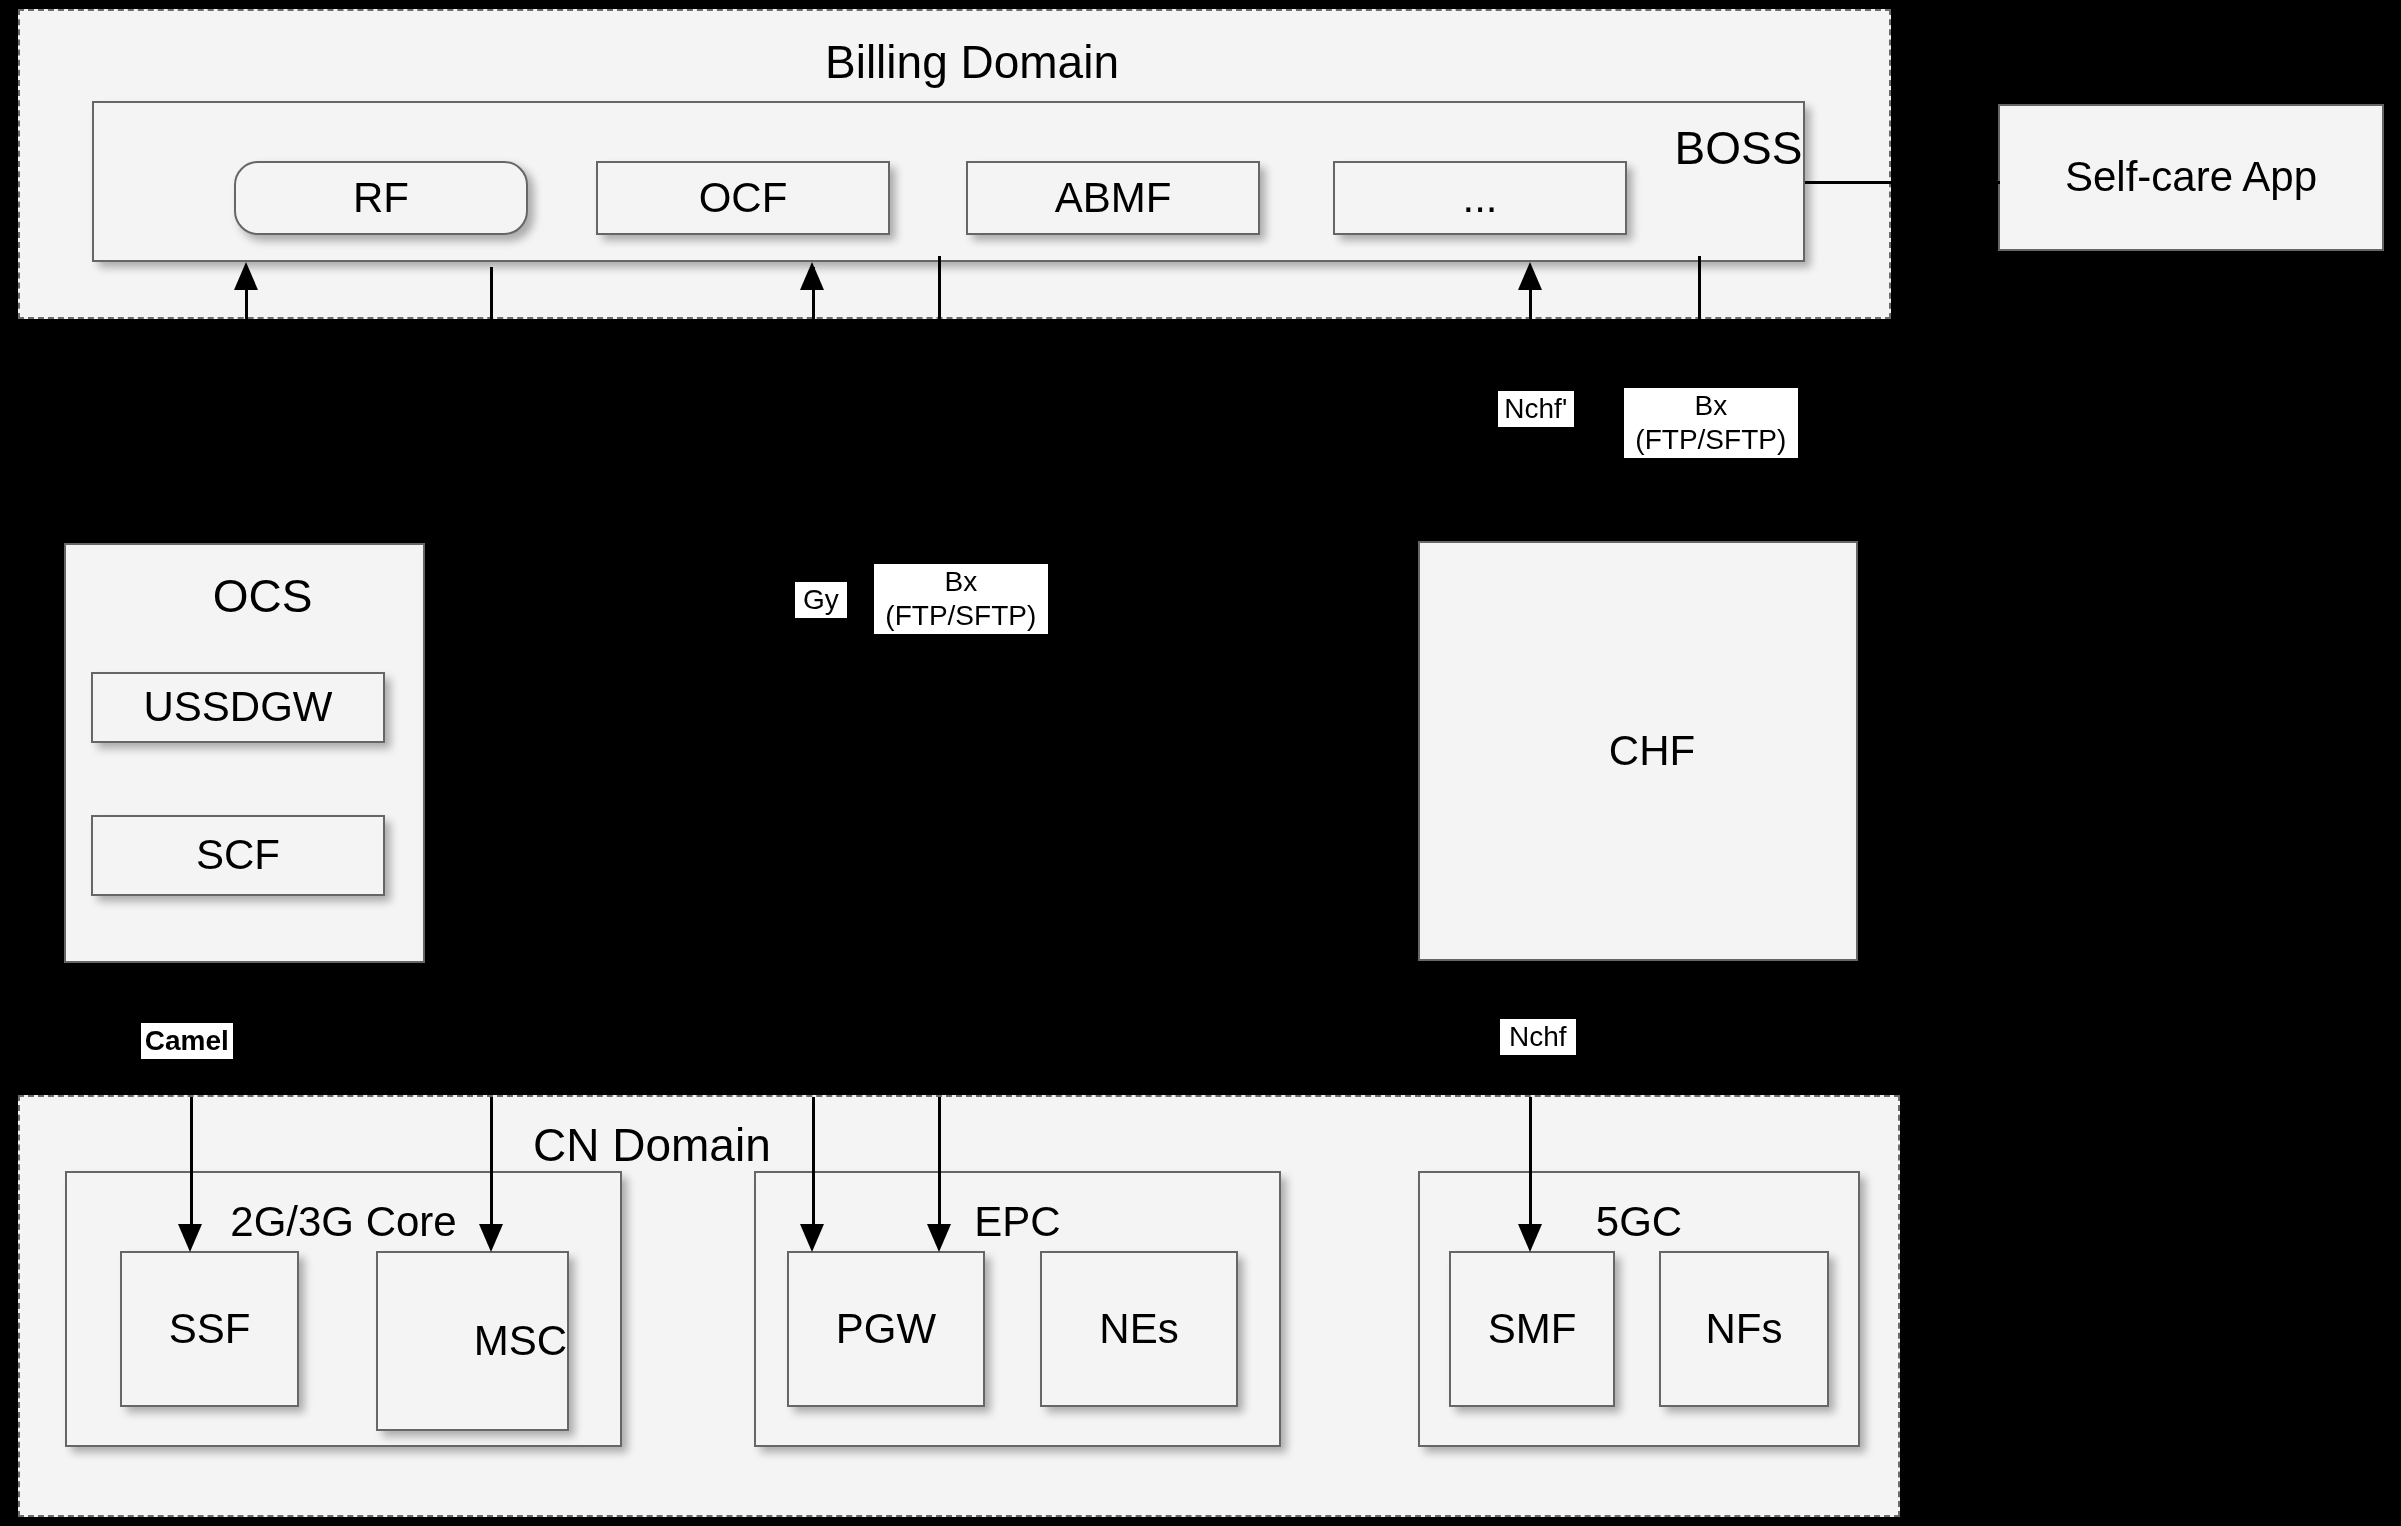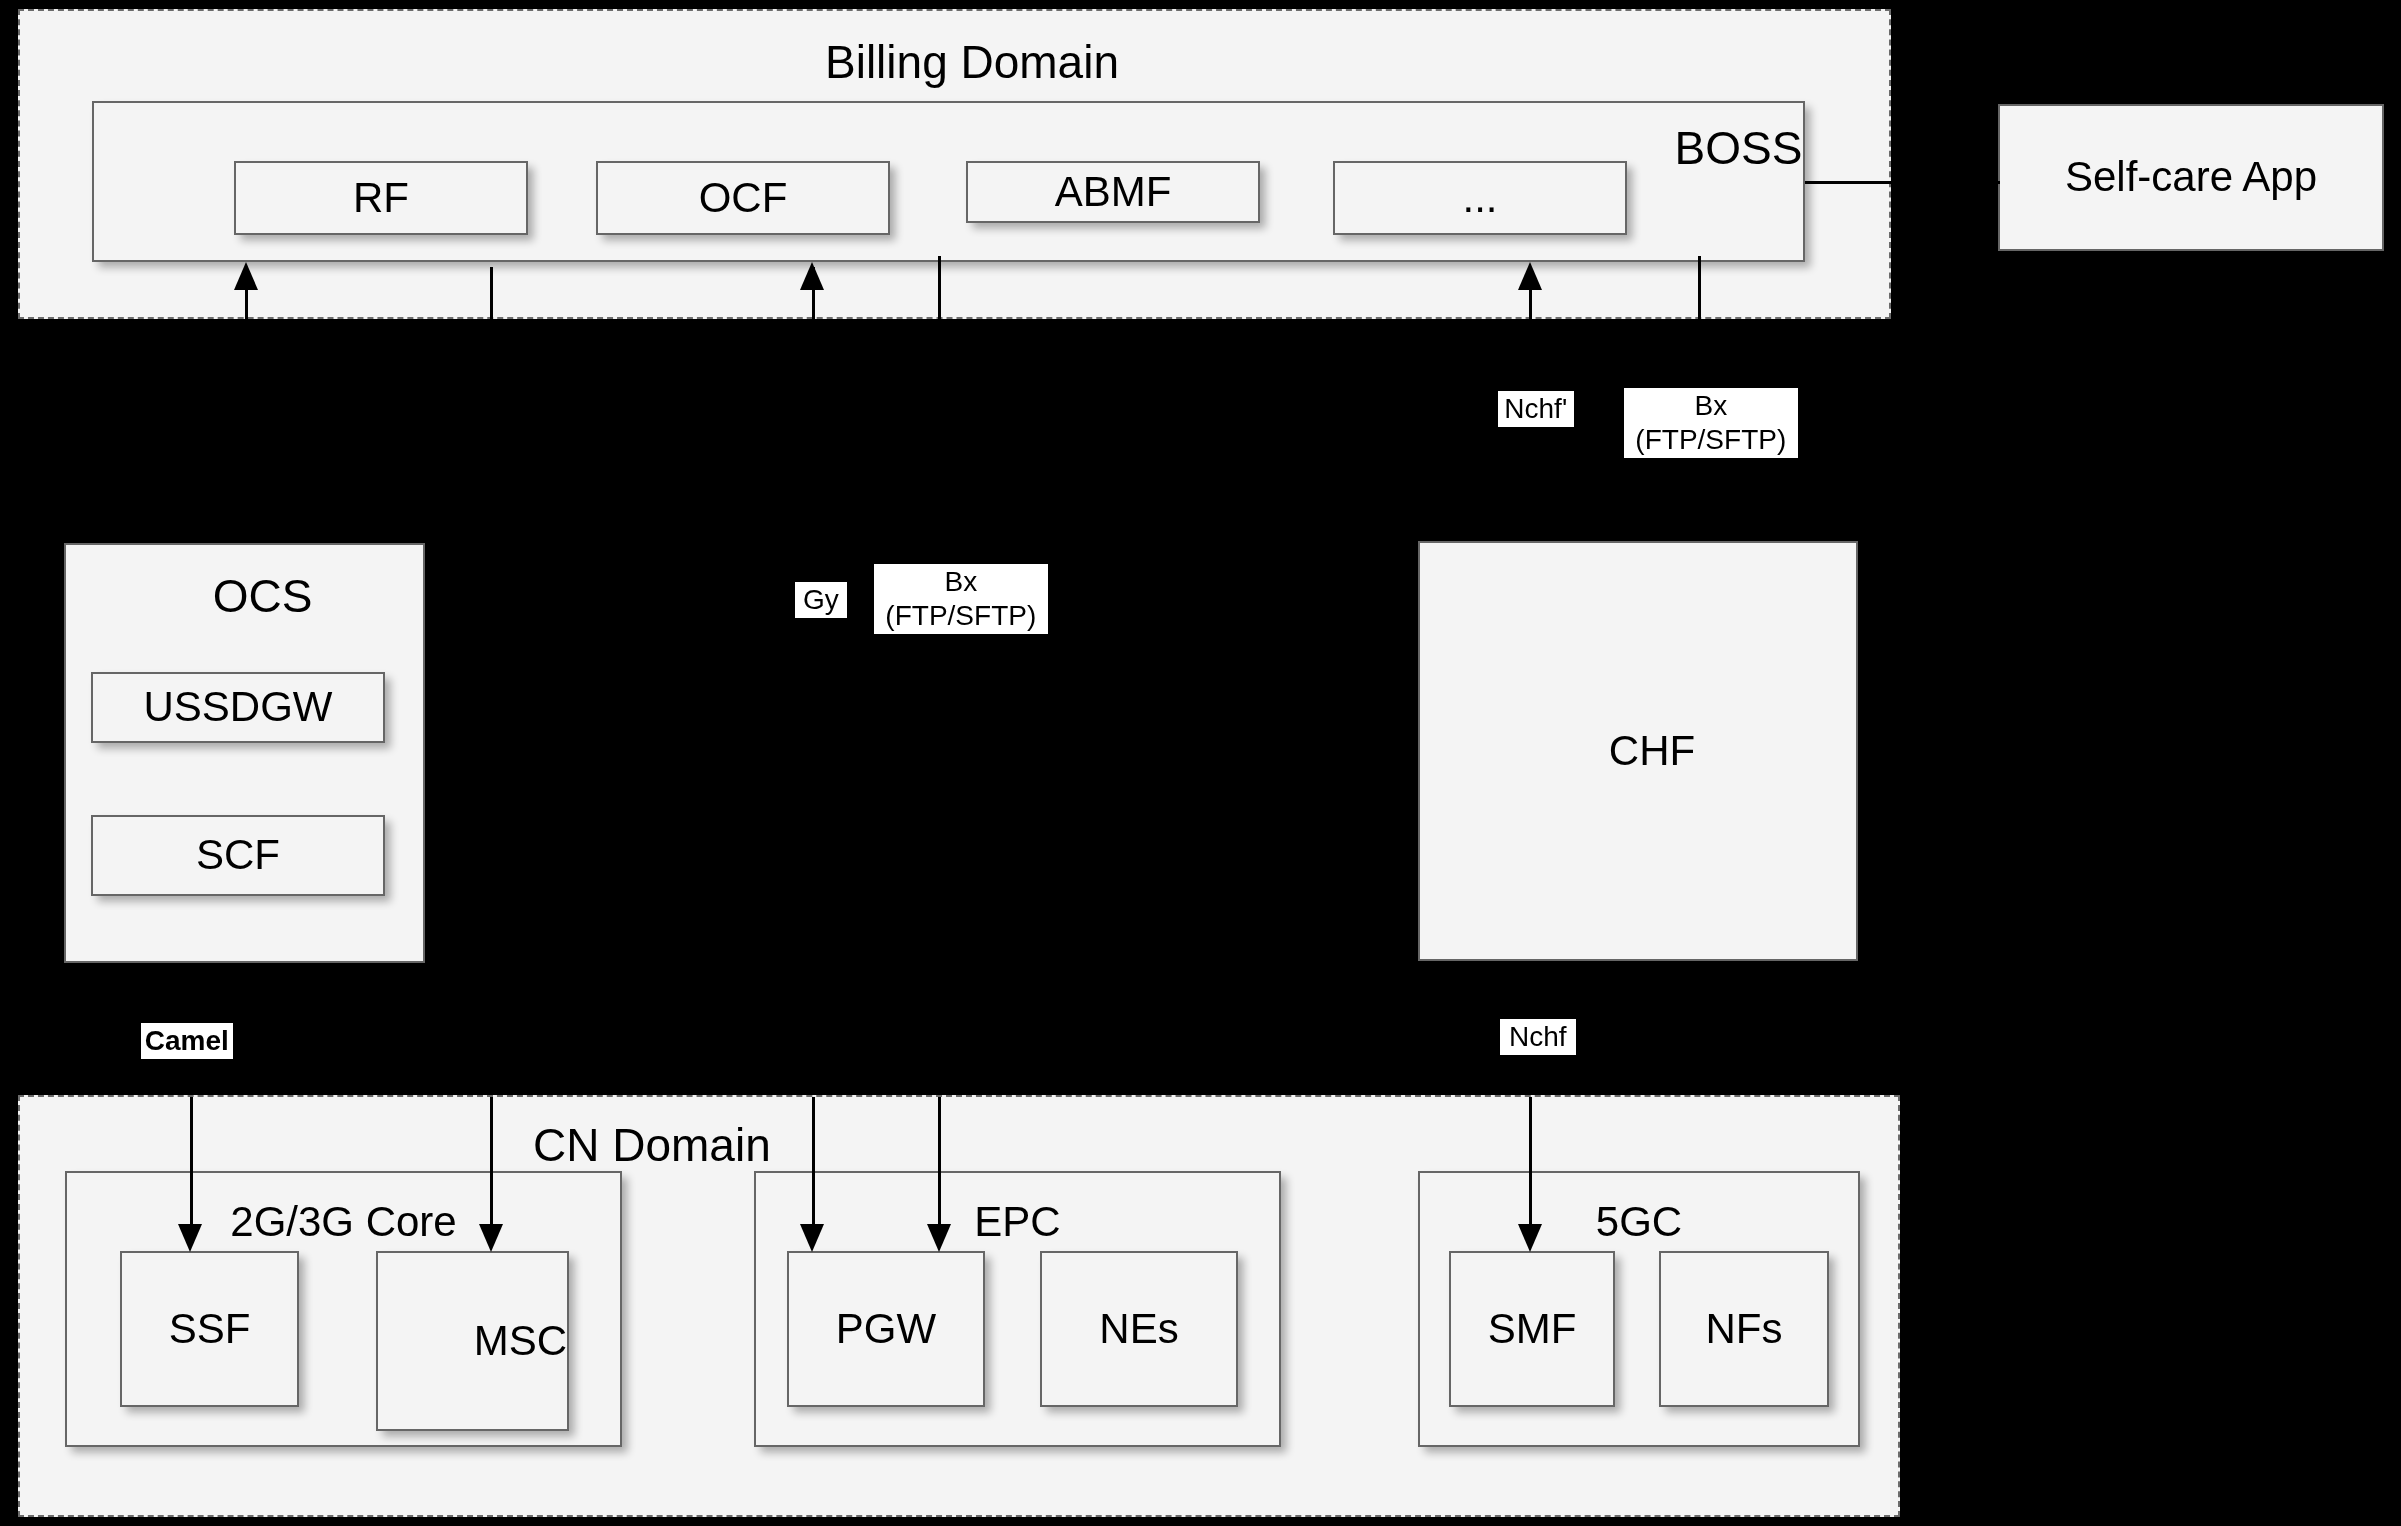--- a/index.html
+++ b/index.html
@@ -102,29 +102,29 @@
 <div id="canvas">
 
   <div class="abs domain" style="left:17.5px; top:9.2px; width:1873px; height:310px;"></div>
 
   <div class="title title-xl" style="left:17.5px; top:35px; width:1873px;">Billing Domain</div>
 
   <div class="abs panel" style="left:92px; top:101px; width:1713px; height:161px;"></div>
 
   <div class="title title-xl" style="left:1647px; top:121px; width:147px; text-align:center;">BOSS</div>
 
-  <div class="abs node" style="left:234px; top:161px; width:294px; height:74px;">
+  <div class="abs node" style="left:234px; top:161px; width:294px; height:74px;border-radius:24px;">
     <span class="node-label">RF</span>
   </div>
 
   <div class="abs node" style="left:596px; top:161px; width:294px; height:74px;">
     <span class="node-label">OCF</span>
   </div>
 
-  <div class="abs node" style="left:966px; top:161px; width:294px; height:62px;">
+  <div class="abs node" style="left:966px; top:161px; width:294px; height:74px;">
     <span class="node-label">ABMF</span>
   </div>
 
   <div class="abs node" style="left:1333px; top:161px; width:294px; height:74px;">
     <span class="node-label">...</span>
   </div>
 
   <div class="abs node" style="left:1998px; top:104px; width:386px; height:147px;">
     <span class="node-label">Self-care App</span>
   </div>

